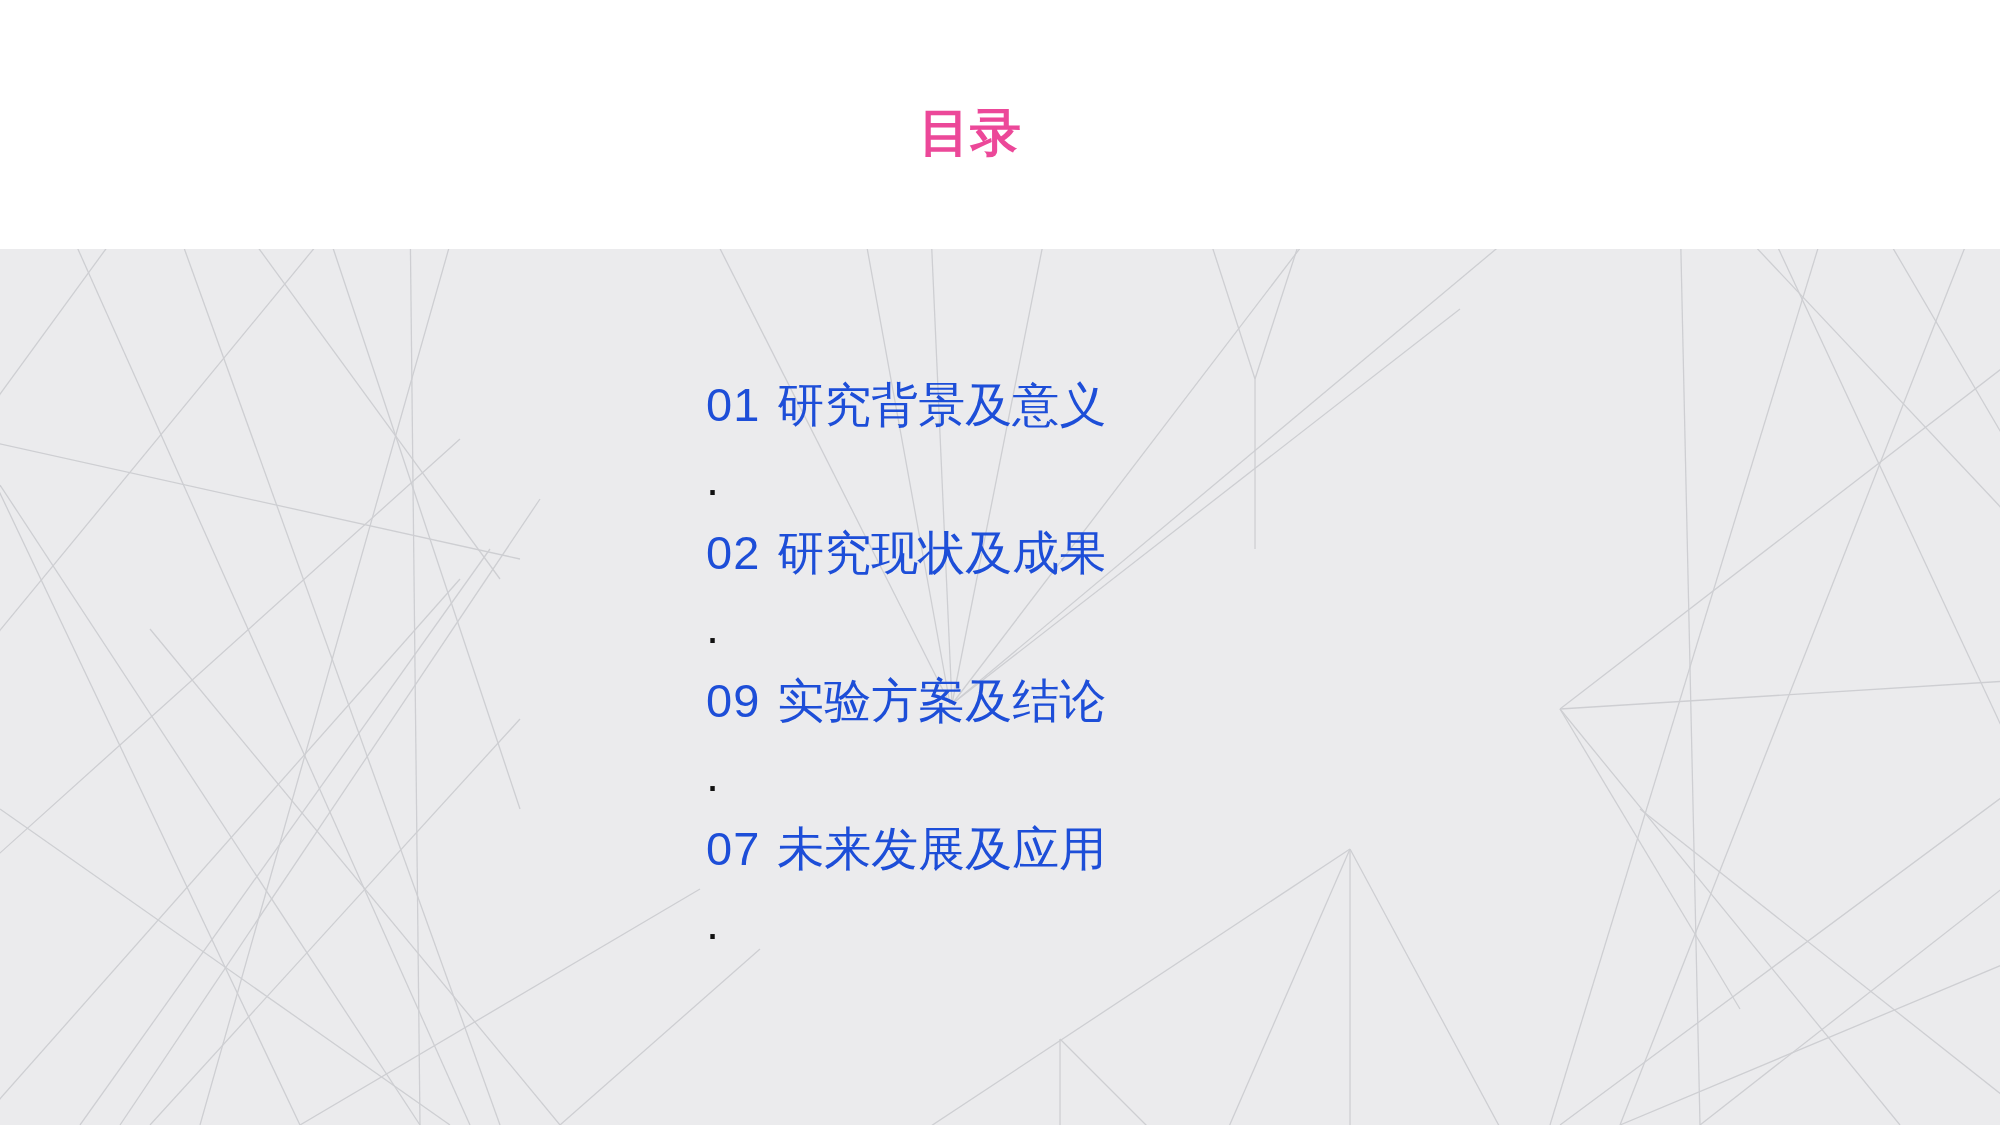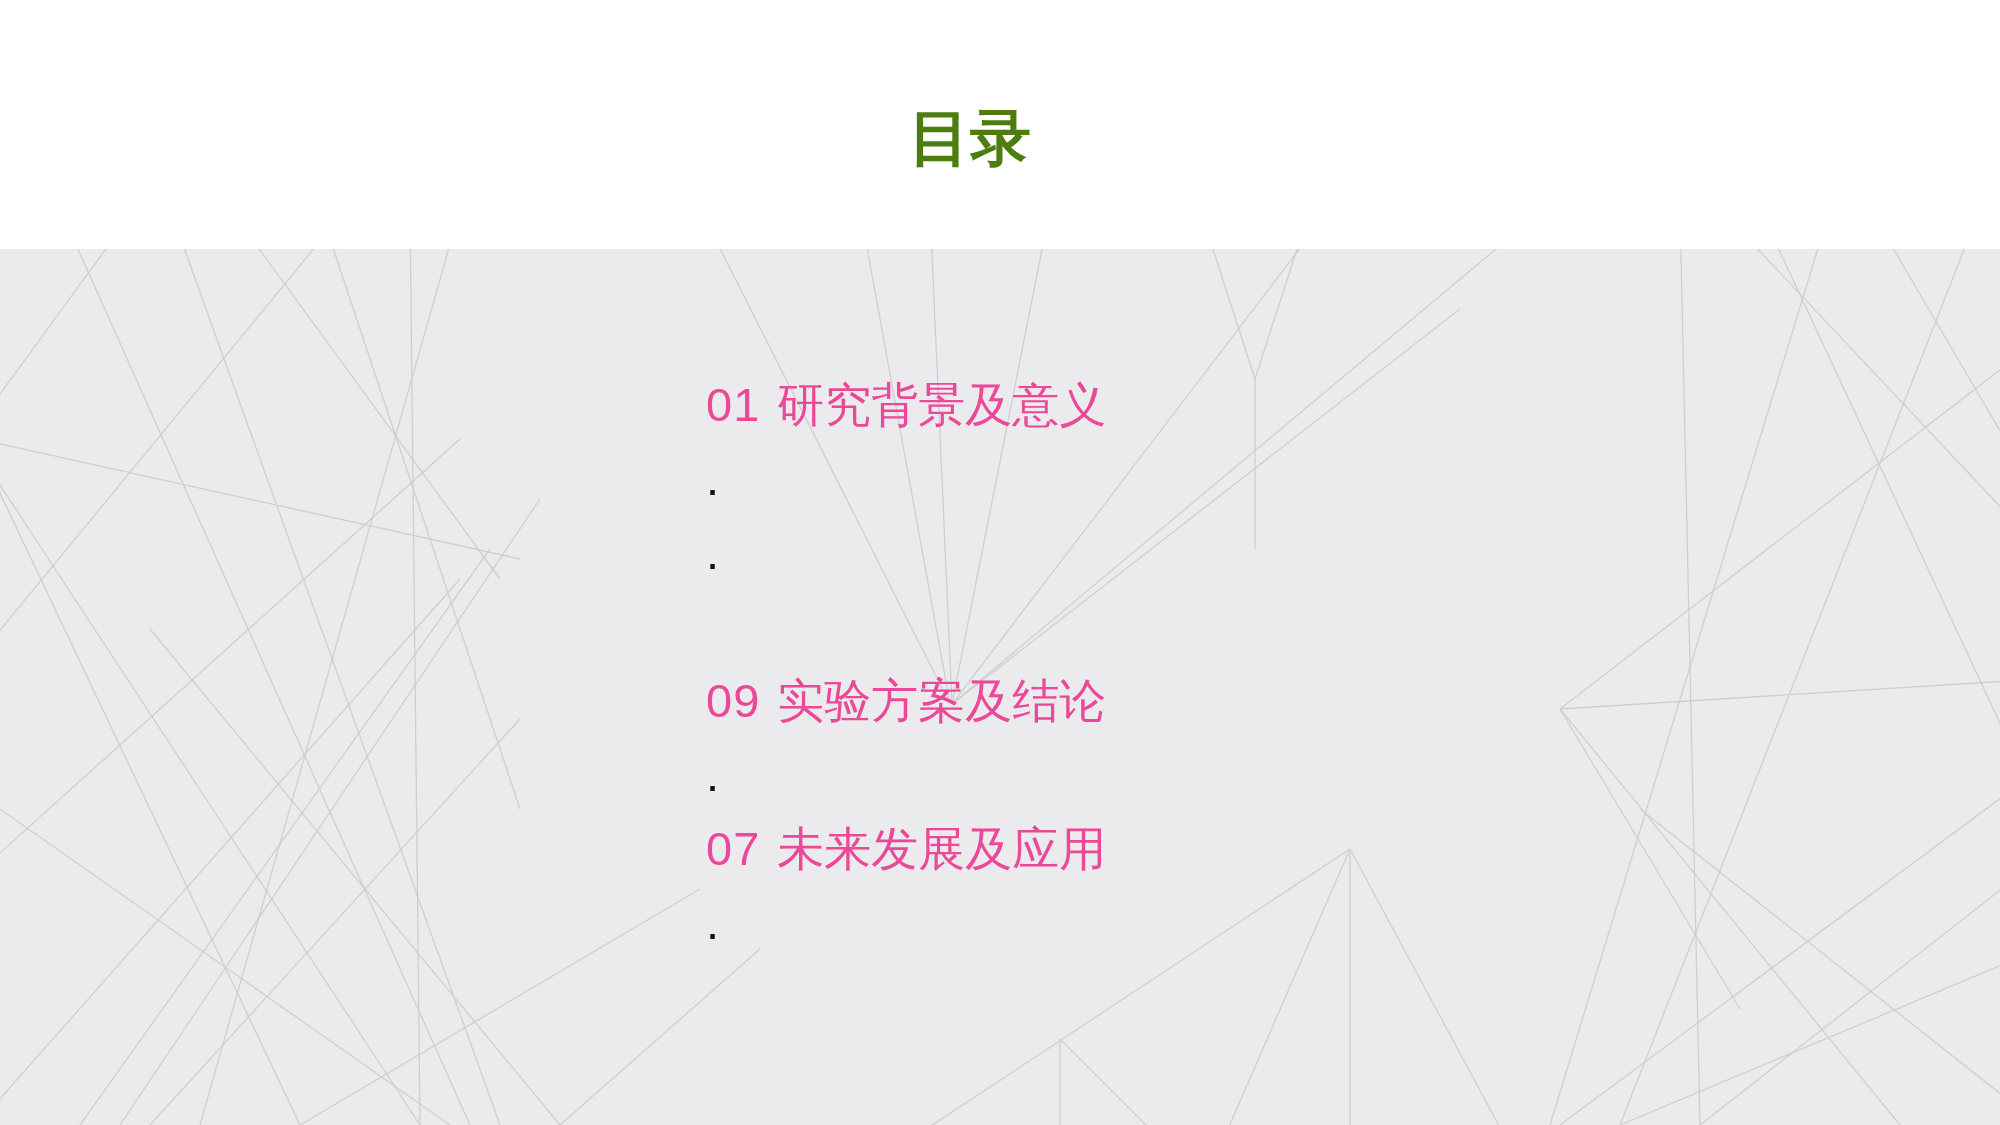--- a/index.html
+++ b/index.html
@@ -44,44 +44,44 @@
   
   .title-wrap {
     position: absolute;
     left: 905px;
     top: 104px;
     width: 130px;
     z-index: 5;
     text-align: center;
   }
   .title-text {
-    font-size: 61px;
+    font-size: 51px;
     line-height: 1.12;
     font-weight: 700;
-    color: #4d7c0f;
+    color: #ec4899;
     letter-spacing: 0px;
     white-space: normal;
     word-break: break-all;
   }
   
   .toc {
     position: absolute;
     left: 706px;
     top: 368px;
     width: 520px;
     z-index: 5;
   }
   .toc-item {
     margin: 0 0 0 0;
     height: 148px;
   }
   .toc-line {
     font-size: 47px;
     line-height: 74px;
-    color: #ec4899;
+    color: #1d4ed8;
     font-weight: 400;
     white-space: nowrap;
   }
   .toc-num {
     letter-spacing: 1px;
   }
   .toc-gap {
     display: inline-block;
     width: 17px;
   }
@@ -168,20 +168,21 @@
   </div>
 
   <div class="toc">
 
     <div class="toc-item">
       <div class="toc-line"><span class="toc-num">01</span><span class="toc-gap"></span><span>研究背景及意义</span></div>
       <div class="toc-dot">.</div>
     </div>
 
     <div class="toc-item">
+      <div class="toc-line"><span class="toc-num">02</span><span class="toc-gap"></span><span>研究现状及成果</span></div>
       <div class="toc-dot">.</div>
     </div>
 
     <div class="toc-item">
       <div class="toc-line"><span class="toc-num">09</span><span class="toc-gap"></span><span>实验方案及结论</span></div>
       <div class="toc-dot">.</div>
     </div>
 
     <div class="toc-item">
       <div class="toc-line"><span class="toc-num">07</span><span class="toc-gap"></span><span>未来发展及应用</span></div>

